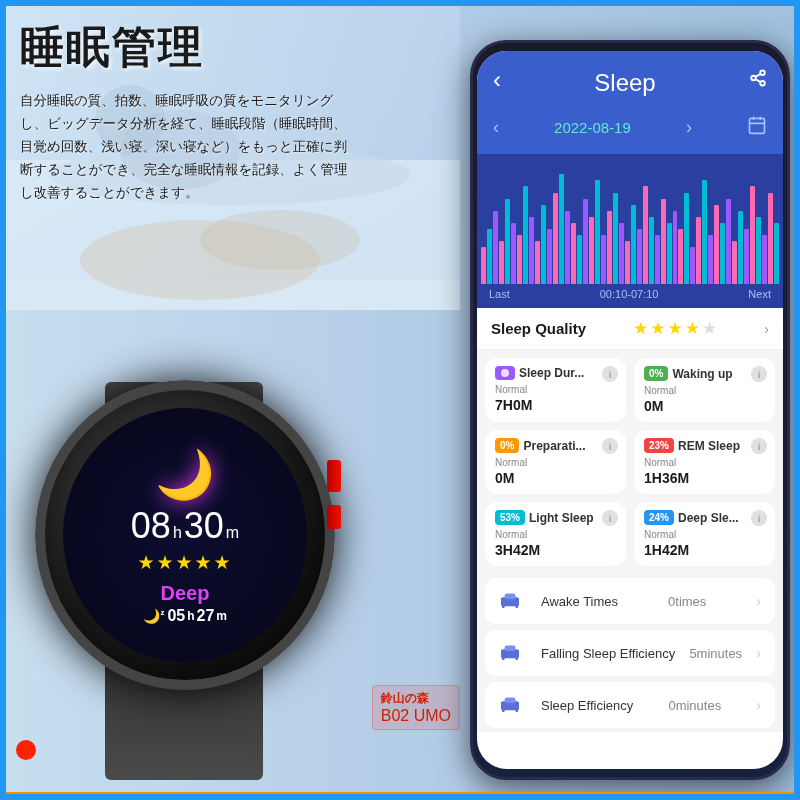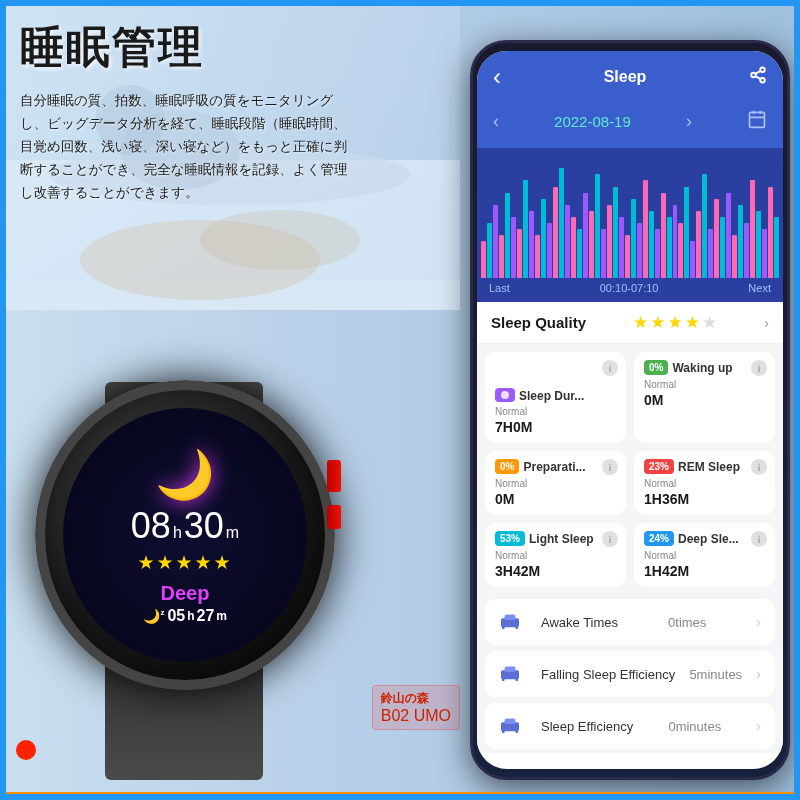--- a/index.html
+++ b/index.html
@@ -116,22 +116,23 @@
     }
 
     .header-back {
       color: #ffffff;
       font-size: 20px;
       cursor: pointer;
     }
 
     .header-title {
       color: #ffffff;
-      font-size: 16px;
-      font-weight: 700;
+      font-size: 24px;
+      font-weight: 400;
+      margin-top: 6px;
     }
 
     .header-share {
       color: #ffffff;
       font-size: 18px;
     }
 
     
     .date-nav {
       background: #3a5fcd;
@@ -532,21 +533,21 @@
           <span style="color:#FFD700;font-size:17px;">★</span>
           <span style="color:#FFD700;font-size:17px;">★</span>
           <span style="color:#dddddd;font-size:17px;">★</span>
         </div>
         <span class="quality-arrow">›</span>
       </div>
 
       <div class="stats-grid" id="stats-grid-container">
 
         <div class="stat-card">
-          <div style="display:flex;align-items:center;gap:4px;margin-bottom:2px;margin-top:28px;">
+          <div style="display:flex;gap:4px;margin-bottom:2px;">
             <span class="stat-badge badge-purple">
               <svg width="10" height="10" viewBox="0 0 10 10">
                   <circle cx="5" cy="5" r="4" fill="white" opacity="0.8"></circle>
                 </svg>
             </span>
             <span class="stat-title">Sleep Dur...</span>
           </div>
           <div class="stat-normal">Normal</div>
           <div class="stat-value">7H0M</div>
           <div class="stat-icon">ℹ</div>

